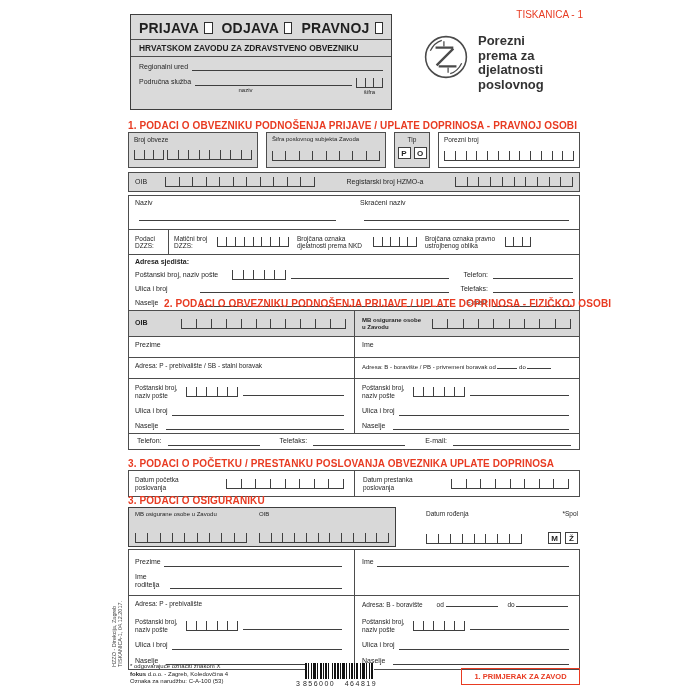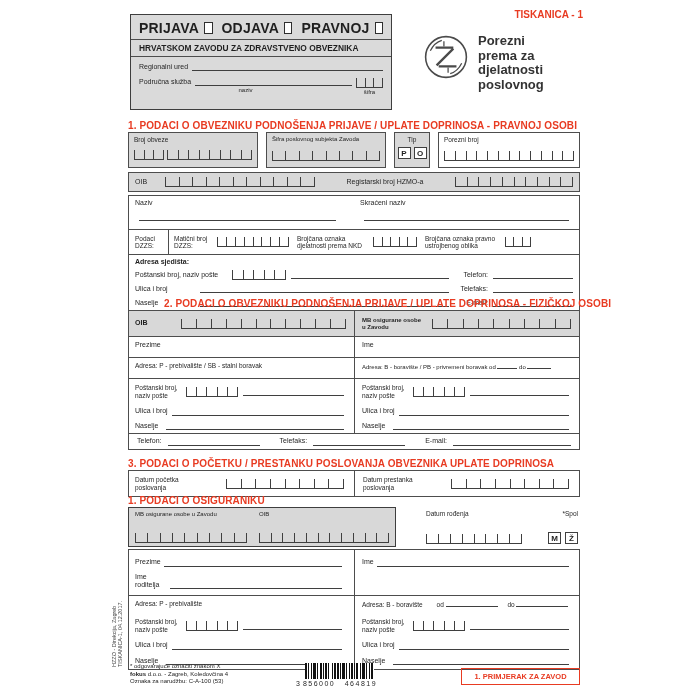--- a/index.html
+++ b/index.html
@@ -27,21 +27,21 @@
        display:inline-flex;align-items:center;justify-content:center;
        font-size:8px;font-weight:bold;}
   .row{display:flex;align-items:center;}
   .col{display:flex;flex-direction:column;}
   .grid2{display:grid;grid-template-columns:1fr 1fr;}
   .hr{border-top:1px solid var(--bd);}
   
   #hdrbox{left:130px;top:14px;width:262px;height:96px;background:#dadada;
           border:1.6px solid #3e3e3e;padding:5px 8px 4px 8px;}
   .hlab{font-size:14px;font-weight:bold;letter-spacing:.2px;}
-  #tiskanica{right:117px;top:9px;font-size:10px;font-weight:bold;color:var(--red);}
+  #tiskanica{right:117px;top:9px;font-size:10px;font-weight:normal;color:var(--red);}
   #logo{left:423px;top:34px;display:flex;gap:9px;align-items:flex-start;}
   #logotext{font-size:13px;font-weight:bold;line-height:14.5px;color:#333;}
   
   #copybox{left:461px;top:668px;width:119px;height:17px;border:1.6px solid var(--red);
            display:flex;align-items:center;justify-content:center;}
   #copybox span{color:var(--red);font-weight:bold;font-size:7.5px;}
   #sidenote{left:111px;top:667px;transform:rotate(-90deg);transform-origin:0 0;
             width:84px;color:#444;}
   #bars{display:flex;align-items:flex-end;height:16px;background:#fff;}
   #bars b{display:block;background:#111;height:16px;}
@@ -56,21 +56,21 @@
 <div class="abs" id="hdrbox">
   <div class="row" style="gap:5px;">
     <span class="hlab">PRIJAVA</span>
     <span class="cb"></span>
     <span class="hlab" style="margin-left:4px;">ODJAVA</span>
     <span class="cb"></span>
     <span class="hlab" style="margin-left:4px;">PRAVNOJ</span>
     <span class="cb"></span>
   </div>
   <div class="hr" style="margin:3px -8px 0 -8px;"></div>
-  <div class="b" style="font-size:8.4px;margin-top:3px;">HRVATSKOM ZAVODU ZA ZDRAVSTVENO OBVEZNIKA</div>
+  <div class="b" style="font-size:8.4px;margin-top:3px;">HRVATSKOM ZAVODU ZA ZDRAVSTVENO OBVEZNIKU</div>
   <div class="hr" style="margin:3px -8px 0 -8px;"></div>
   <div class="row" style="margin-top:6px;gap:4px;">
     <span class="t">Regionalni ured</span>
     <span class="ul"></span>
   </div>
   <div class="row" style="margin-top:7px;gap:4px;align-items:flex-start;">
     <div style="flex:1;">
       <div class="row" style="gap:4px;">
         <span class="t">Područna služba</span>
         <span class="ul"></span>
@@ -393,21 +393,21 @@
         <i></i>
         <i></i>
         <i></i>
         <i></i>
         <i></i>
         <i></i>
       </div>
   </div>
 </div>
 
-<div class="abs sect" style="left:128px;top:495px;">1. PODACI O OSIGURANIKU</div>
+<div class="abs sect" style="left:128px;top:495px;">3. PODACI O OSIGURANIKU</div>
 
 <div class="abs row" style="left:128px;top:507px;width:452px;height:40px;align-items:stretch;">
   <div class="row" style="width:268px;background:var(--gray);border:1.7px solid #3e3e3e;padding:3px 6px;gap:12px;align-items:stretch;">
     <div class="col" style="width:112px;justify-content:space-between;">
       <div class="t6">MB osigurane osobe u Zavodu</div>
       <div class="comb">
           <i></i>
           <i></i>
           <i></i>
           <i></i>

